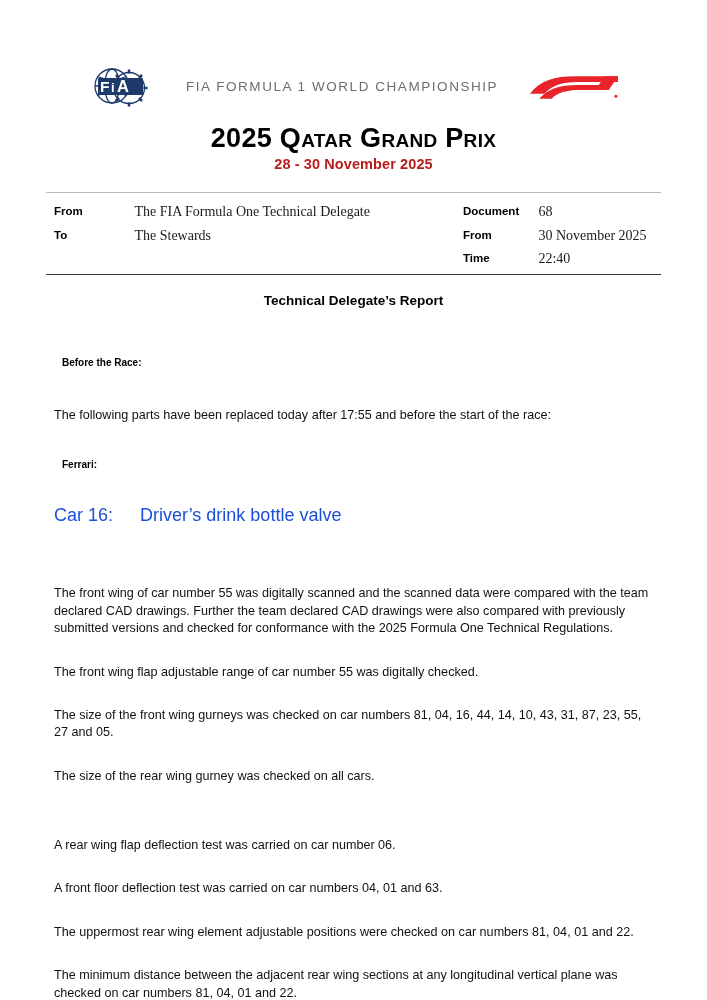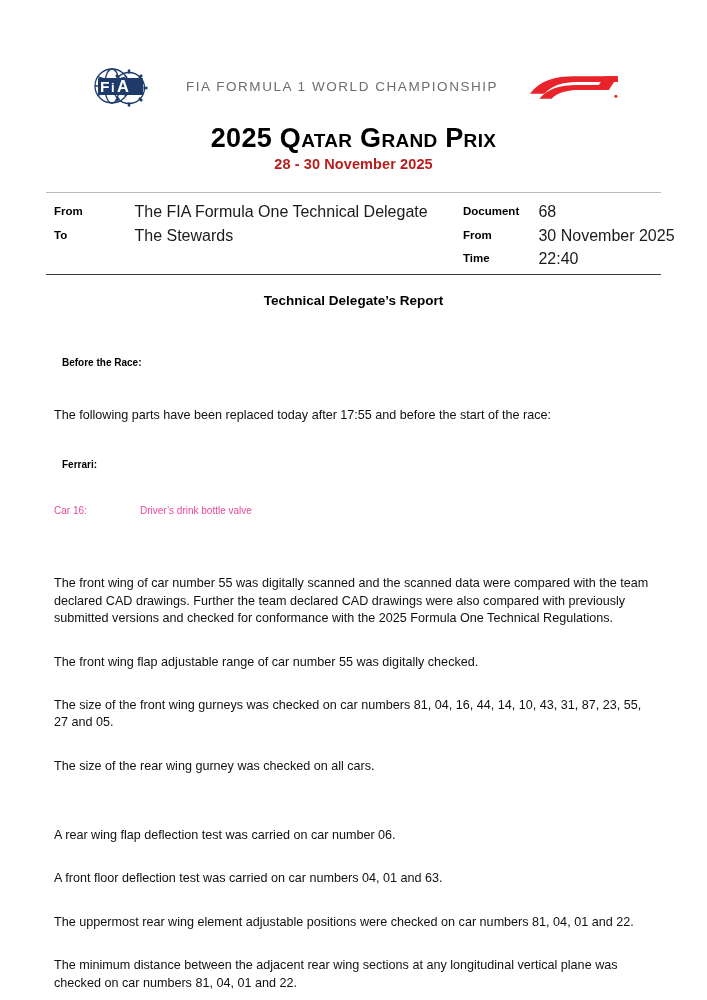--- a/index.html
+++ b/index.html
@@ -129,24 +129,25 @@
     display: inline-block;
     font-size: 11.5px;
     font-weight: bold;
     color: #000;
     vertical-align: top;
   }
   .meta-col-left .meta-label { width: 76px; }
   .meta-col-right .meta-label { width: 71px; }
   .meta-value {
     display: inline-block;
-    font-size: 16px;
+    font-size: 14px;
     font-weight: normal;
     color: #1a1a1a;
     vertical-align: top;
+    font-family: Liberation Serif, serif;
   }
 
   
   .report-heading {
     position: absolute;
     left: 0;
     top: 293px;
     width: 707px;
     text-align: center;
     font-size: 13.5px;
@@ -174,22 +175,22 @@
     color: #111;
     margin: 0;
     line-height: 1.38;
   }
   .sp-after-head { height: 29px; }
   .sp-small { height: 21px; }
   .sp-med { height: 26px; }
   .sp-large { height: 38px; }
 
   .car-line {
-    font-size: 10px;
-    color: #ec4899;
+    font-size: 18px;
+    color: #1d4ed8;
     white-space: nowrap;
   }
   .car-label {
     display: inline-block;
     width: 86px;
   }
 </style>
 </head>
 <body>
 

